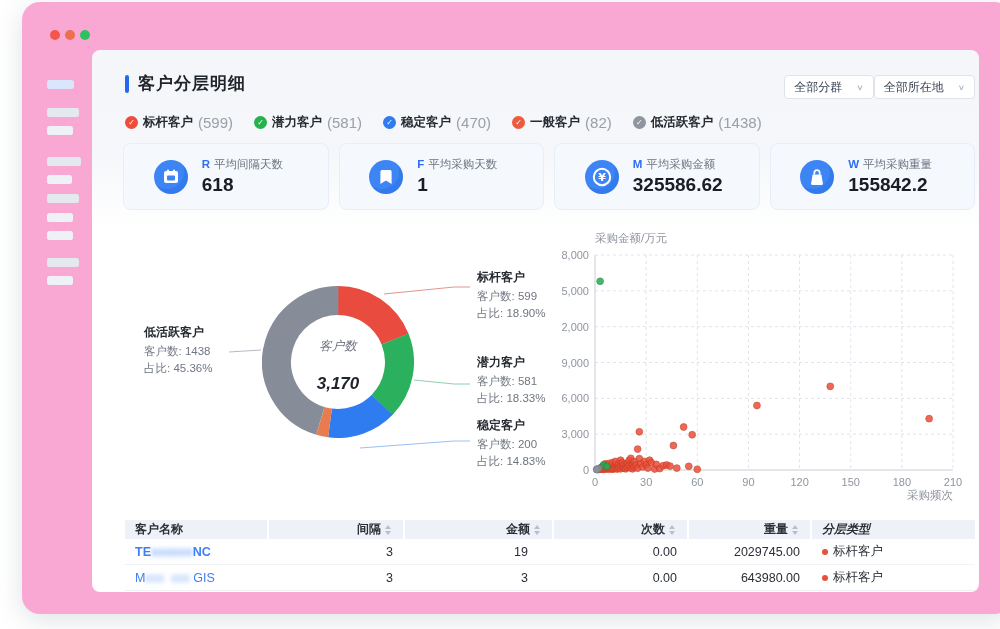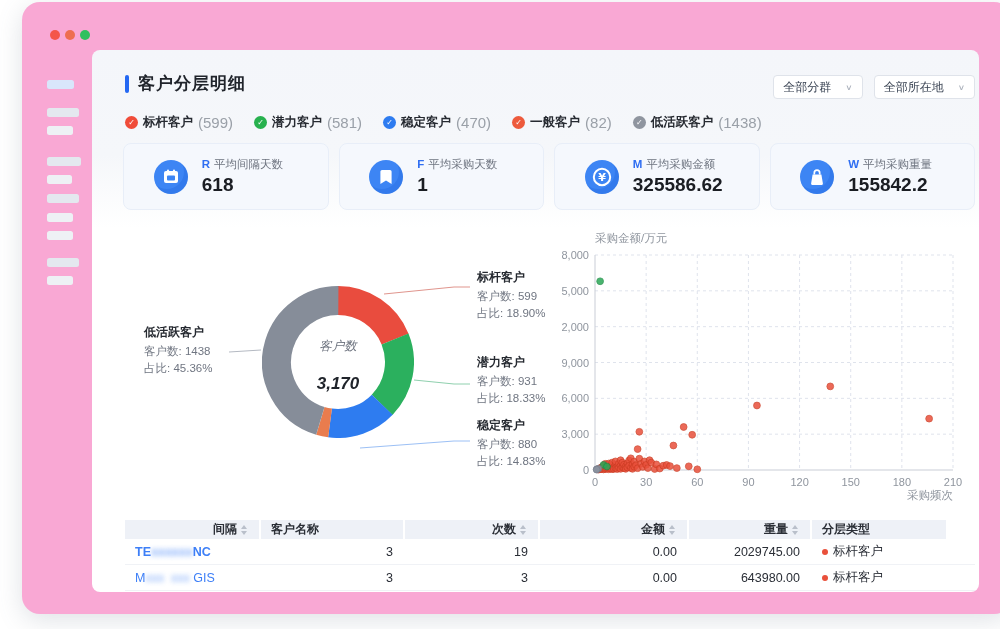--- a/index.html
+++ b/index.html
@@ -11,21 +11,21 @@
   
   .skel { position:absolute; left:25px; height:9px; border-radius:2.5px; }
   
   .panel { position:absolute; left:70px; top:48px; width:887px; height:542px;
            background:linear-gradient(180deg,#f4f6fa 0px,#f5f7fa 105px,#ffffff 178px);
            border-radius:8px; overflow:hidden; }
   
   .title-row { position:absolute; left:33px; top:22px; display:flex; align-items:center; }
   .title-bar { width:4px; height:18px; background:#2468f2; border-radius:2px; margin-right:9px; }
   .page-title { font-size:17px; font-weight:bold; color:#20242b; letter-spacing:1px; }
-  .filters { position:absolute; right:4px; top:25px; display:flex; gap:11px; }
+  .filters { position:absolute; right:4px; top:25px; display:flex; }
   .filter-btn { height:24px; background:#fff; border:1px solid #dfe3ea; border-radius:4px;
                 display:flex; align-items:center; padding:0 9px; font-size:12px; color:#374151; cursor:pointer; }
   .filter-btn .chev { margin-left:14px; color:#aab0bb; font-size:10px; transform:scaleY(.8); }
   
   .legend-row { position:absolute; left:33px; top:64px; display:flex; gap:21px; align-items:center; }
   .legend-item { display:flex; align-items:center; gap:5px; cursor:pointer; }
   .check-ic { width:13px; height:13px; border-radius:50%; color:#fff; font-size:8px; font-weight:bold;
               display:flex; align-items:center; justify-content:center; }
   .legend-label { font-size:12.5px; font-weight:bold; color:#262a31; }
   .legend-count { font-size:15px; color:#9aa0a8; }
@@ -207,26 +207,26 @@
         <path d="M169,300 L137,302" stroke="#b4b9c2" fill="none"></path>
       </svg>
     <div id="callouts">
         <div class="callout" style="left: 385px; top: 219px;">
           <div class="c-name">标杆客户</div>
           <div class="c-line">客户数: 599</div>
           <div class="c-line">占比: 18.90%</div>
         </div>
         <div class="callout" style="left: 385px; top: 304px;">
           <div class="c-name">潜力客户</div>
-          <div class="c-line">客户数: 931</div>
+          <div class="c-line">客户数: 581</div>
           <div class="c-line">占比: 18.33%</div>
         </div>
         <div class="callout" style="left: 385px; top: 367px;">
           <div class="c-name">稳定客户</div>
-          <div class="c-line">客户数: 880</div>
+          <div class="c-line">客户数: 200</div>
           <div class="c-line">占比: 14.83%</div>
         </div>
         <div class="callout" style="left: 52px; top: 274px;">
           <div class="c-name">低活跃客户</div>
           <div class="c-line">客户数: 1438</div>
           <div class="c-line">占比: 45.36%</div>
         </div>
       </div>
 
     <svg class="scatter-svg" id="scatter" width="410" height="278" viewBox="0 0 410 278">
@@ -341,52 +341,52 @@
         <circle cx="38.114285714285714" cy="53.27777777777777" r="3.4" fill="#2aa857" stroke="#1d8a44" stroke-width="0.8" opacity="0.85"></circle>
         <circle cx="41.523809523809526" cy="236.86388888888888" r="3.4" fill="#2aa857" stroke="#1d8a44" stroke-width="0.8" opacity="0.85"></circle>
         <circle cx="44.93333333333334" cy="238.5361111111111" r="3.4" fill="#2aa857" stroke="#1d8a44" stroke-width="0.8" opacity="0.85"></circle>
         <circle cx="34.7047619047619" cy="241.28333333333333" r="3.4" fill="#8b93a0" stroke="#767e8b" stroke-width="0.8" opacity="0.85"></circle>
         <circle cx="36.40952380952381" cy="240.56666666666666" r="3.4" fill="#8b93a0" stroke="#767e8b" stroke-width="0.8" opacity="0.85"></circle>
         <circle cx="34.7047619047619" cy="241.64166666666668" r="3.4" fill="#8b93a0" stroke="#767e8b" stroke-width="0.8" opacity="0.85"></circle>
       </svg>
 
     <div class="cust-table">
       <div class="t-head" id="thead">
+          <div class="t-hcell al-l" style="width: 144px;">
+            <span>客户名称</span>
+          </div>
           <div class="t-hcell al-r" style="width: 136px;">
             <span>间隔</span>
             <span class="sort-ic">
               <i class="up"></i>
               <i class="dn"></i>
             </span>
           </div>
-          <div class="t-hcell al-l" style="width: 144px;">
-            <span>客户名称</span>
+          <div class="t-hcell al-r" style="width: 149px;">
+            <span>金额</span>
+            <span class="sort-ic">
+              <i class="up"></i>
+              <i class="dn"></i>
+            </span>
           </div>
           <div class="t-hcell al-r" style="width: 135px;">
             <span>次数</span>
             <span class="sort-ic">
               <i class="up"></i>
               <i class="dn"></i>
             </span>
           </div>
-          <div class="t-hcell al-r" style="width: 149px;">
-            <span>金额</span>
-            <span class="sort-ic">
-              <i class="up"></i>
-              <i class="dn"></i>
-            </span>
-          </div>
           <div class="t-hcell al-r" style="width: 123px;">
             <span>重量</span>
             <span class="sort-ic">
               <i class="up"></i>
               <i class="dn"></i>
             </span>
           </div>
-          <div class="t-hcell al-l" style="width: 134px;">
+          <div class="t-hcell al-l" style="width: 163px; font-style: italic;">
             <span>分层类型</span>
           </div>
         </div>
       <div id="tbody">
           <div class="t-row">
             <div class="t-cell al-l" style="width: 144px; font-weight: bold;">
               <span class="cust-link"><span>TE</span><span class="masked">xxxxxx</span><span>NC</span></span>
             </div>
             <div class="t-cell al-r" style="width: 136px;">3</div>
             <div class="t-cell al-r" style="width: 135px;">19</div>

